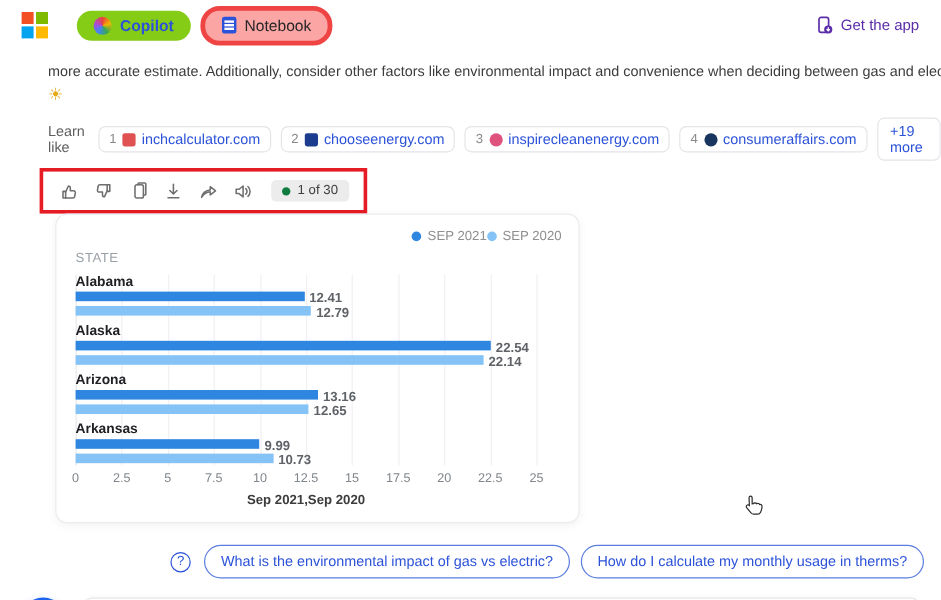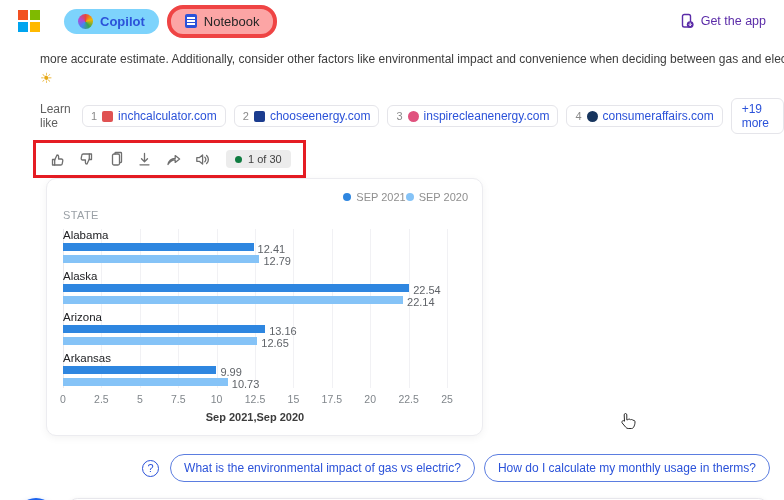--- a/index.html
+++ b/index.html
@@ -4,21 +4,21 @@
 <style>
   * { margin:0; padding:0; box-sizing:border-box; }
   html,body { width:784px; height:500px; overflow:hidden; background:#fff;
     font-family:"Liberation Sans", sans-serif; color:#3c3c3c; position:relative; }
 
   
   .header { display:flex; align-items:center; height:42px; padding:0 18px; }
   .mslogo { display:grid; grid-template-columns:10px 10px; grid-template-rows:10px 10px; gap:2px; margin-right:24px; }
   .mslogo span { display:block; }
   .pill-btn { display:flex; align-items:center; gap:7px; border-radius:16px; padding:5px 14px; font-size:13px; cursor:pointer; }
-  .copilot-pill { background:#7dd3fc; color:#2b52d9; font-weight:bold; }
+  .copilot-pill { background:#84cc16; color:#2b52d9; font-weight:bold; }
   .copilot-logo { width:15px; height:15px; border-radius:50%;
     background:conic-gradient(#e8453c,#f5b400,#36a852,#4285f4,#b14bd4,#e8453c); }
   .notebook-pill { background:#fca5a5; border:4px solid #ef4444; color:#262626; margin-left:8px; }
   .nb-icon { width:12px; height:14px; background:#2b52d9; border-radius:2px; position:relative; }
   .nb-icon:before { content:""; position:absolute; left:2px; right:2px; top:3px; height:1.5px; background:#fff; box-shadow:0 3px 0 #fff, 0 6px 0 #fff; }
   .spacer { flex:1; }
   .get-app { display:flex; align-items:center; gap:6px; color:#5b2ca8; font-size:12.5px; cursor:pointer; }
 
   
   .message { margin:10px 0 0 40px; font-size:12px; color:#3c3c3c; white-space:nowrap; }
@@ -46,21 +46,21 @@
   
   .card { width:437px; margin:0 0 0 46px; background:#fff; border:1px solid #ececf0; border-radius:10px;
     box-shadow:0 2px 8px rgba(0,0,0,.05); padding:10px 16px 12px; position:relative; }
   .legend { position:absolute; top:12px; right:14px; display:flex; font-size:11px; color:#8f8f8f; }
   .litem { display:flex; align-items:center; gap:5px; }
   .ldot { width:8px; height:8px; border-radius:50%; display:inline-block; }
   .axis-header { font-size:11px; color:#9aa0a6; letter-spacing:.4px; margin:20px 0 8px; }
   .plot { position:relative; width:384px; }
   .gline { position:absolute; top:0; bottom:0; width:1px; background:#f1f1f4; }
   .gline:first-child { background:#e8e8ec; }
-  #chart-rows { position:relative; }
+  #chart-rows { position:relative;font-weight:bold; }
   .crow { margin-bottom:5px; }
   .cat { font-size:11.5px; color:#202124; margin-bottom:2px; }
   .bline { display:flex; align-items:flex-start; height:10px; margin-bottom:2px; }
   .bar { height:8px; }
   .bval { font-size:11px; color:#5f6368; margin-left:4px; white-space:nowrap; }
   .ticksrow { position:relative; width:384px; height:14px; margin-top:4px; }
   .tick { position:absolute; transform:translateX(-50%); font-size:10.5px; color:#80868b; }
   .xlabel { width:384px; text-align:center; font-size:11px; font-weight:bold; color:#3c3c3c; margin-top:4px; }
 
   

